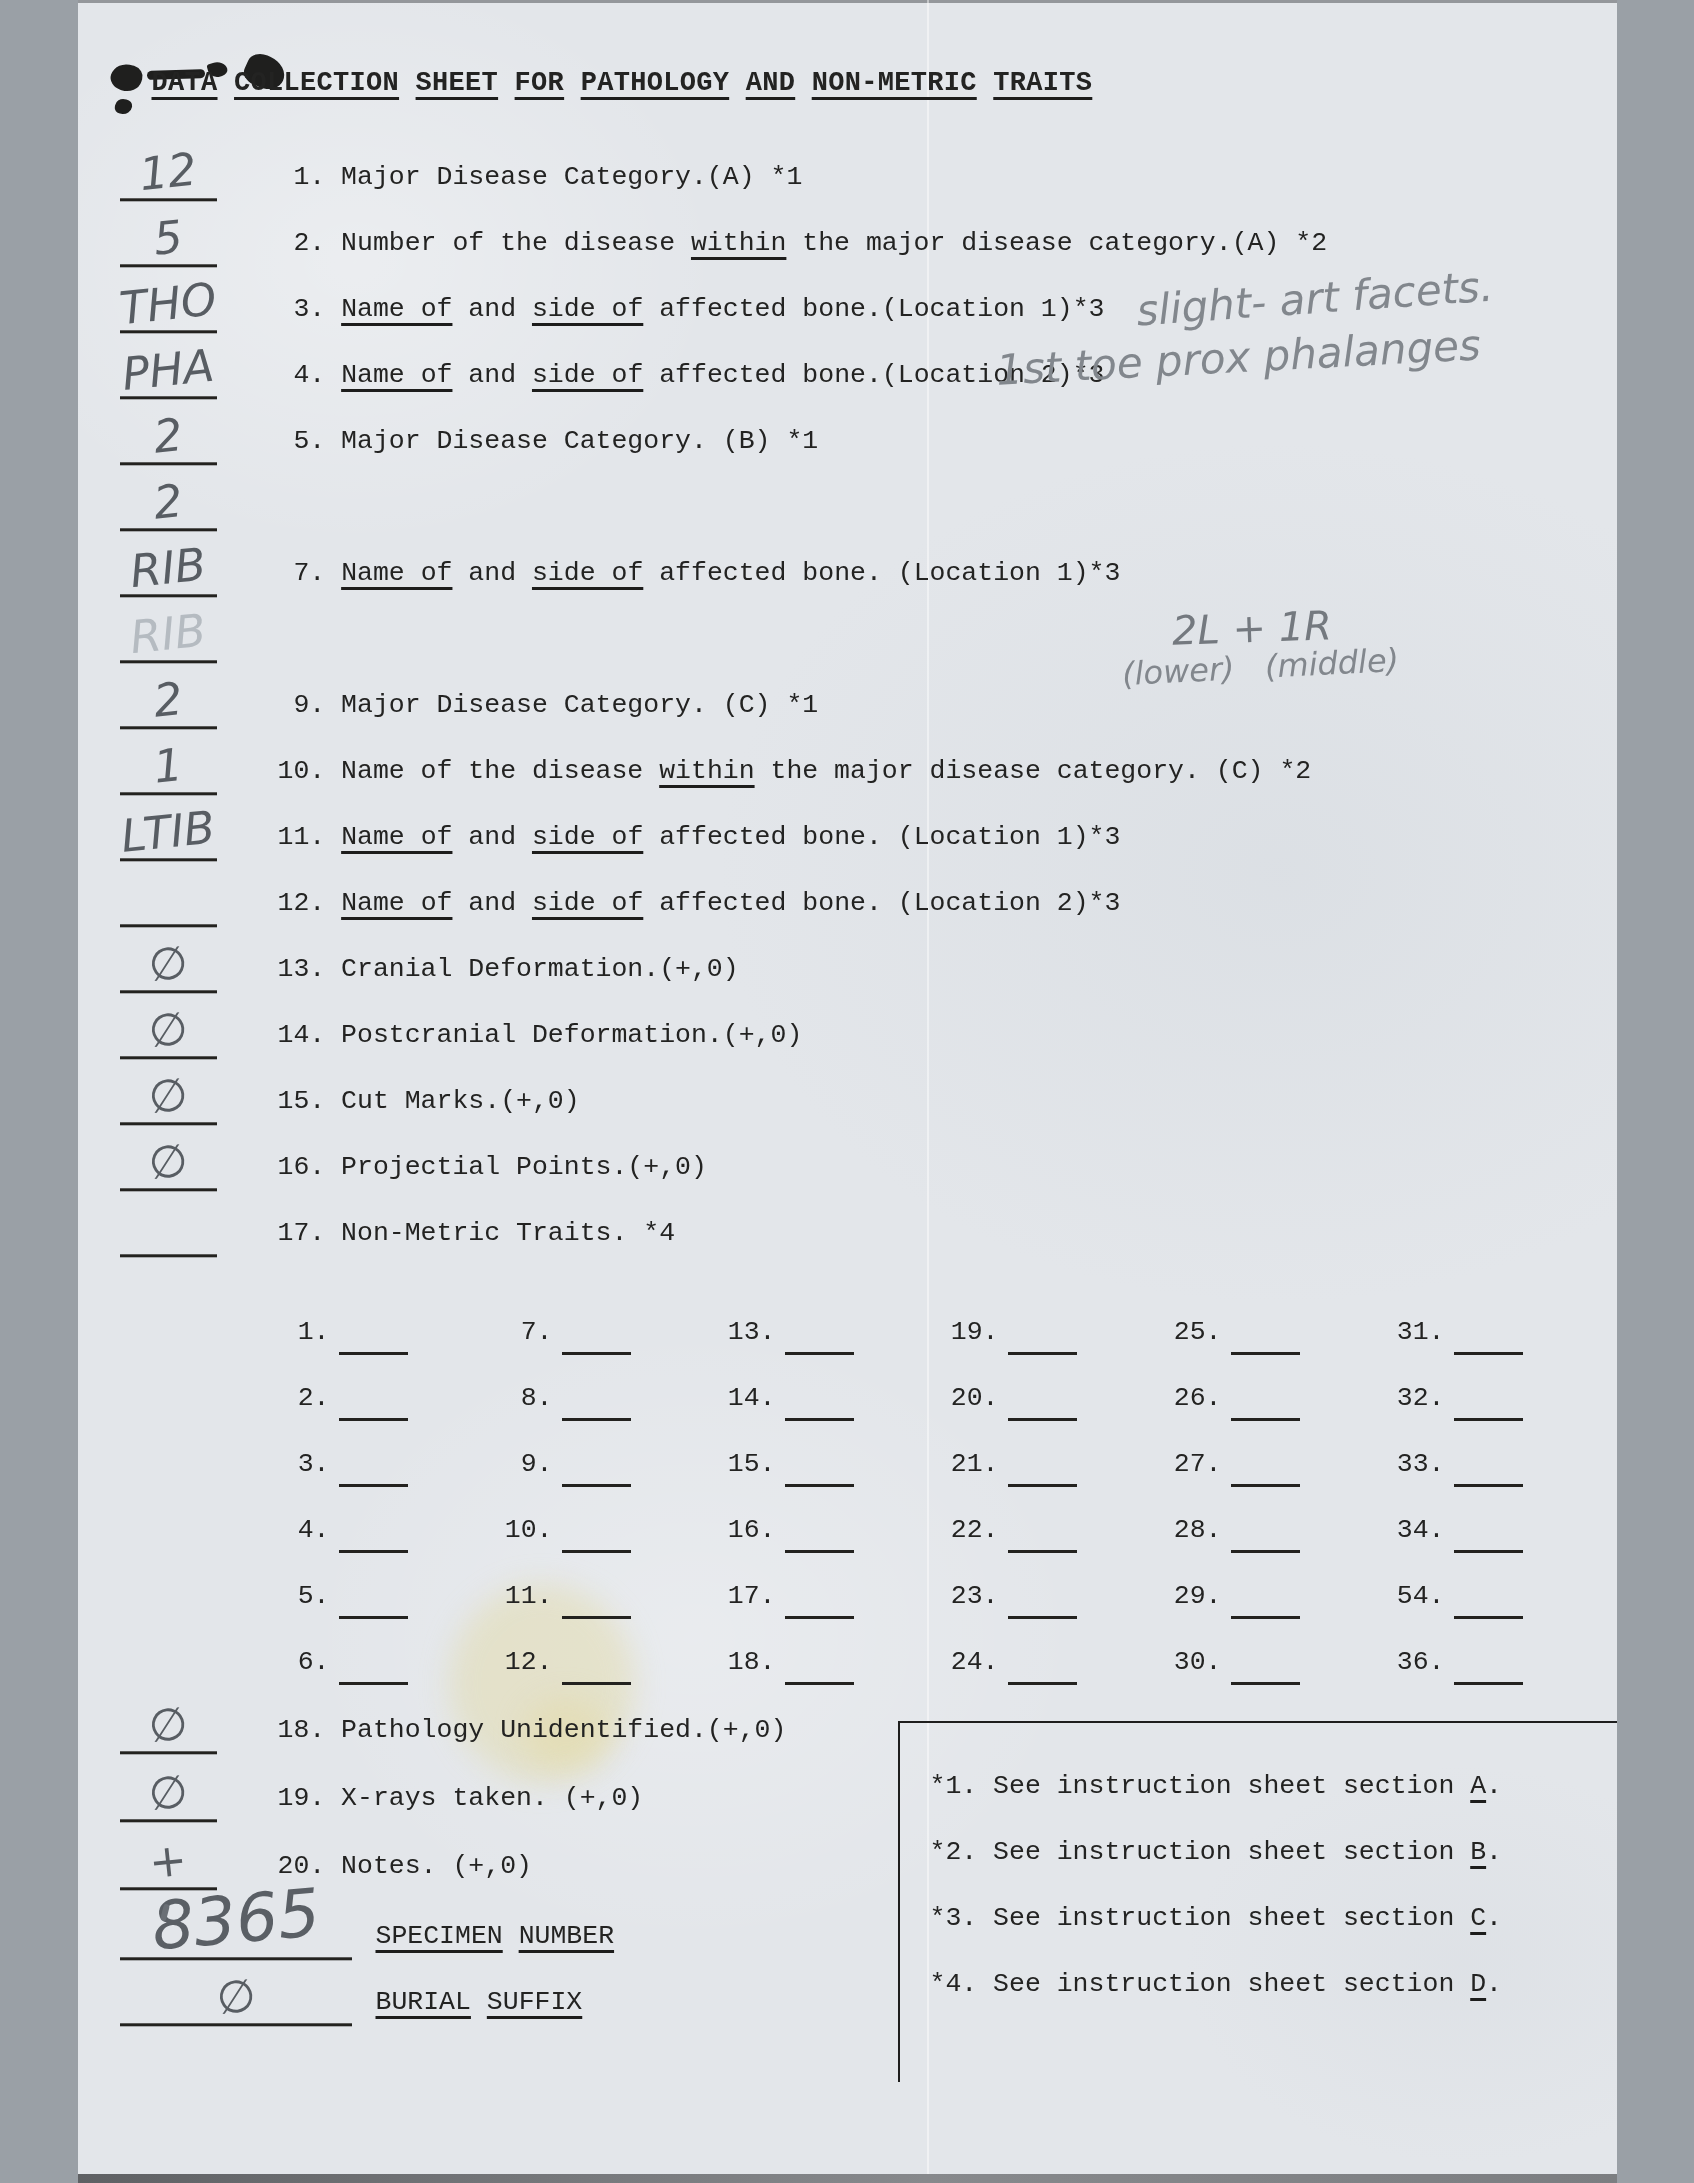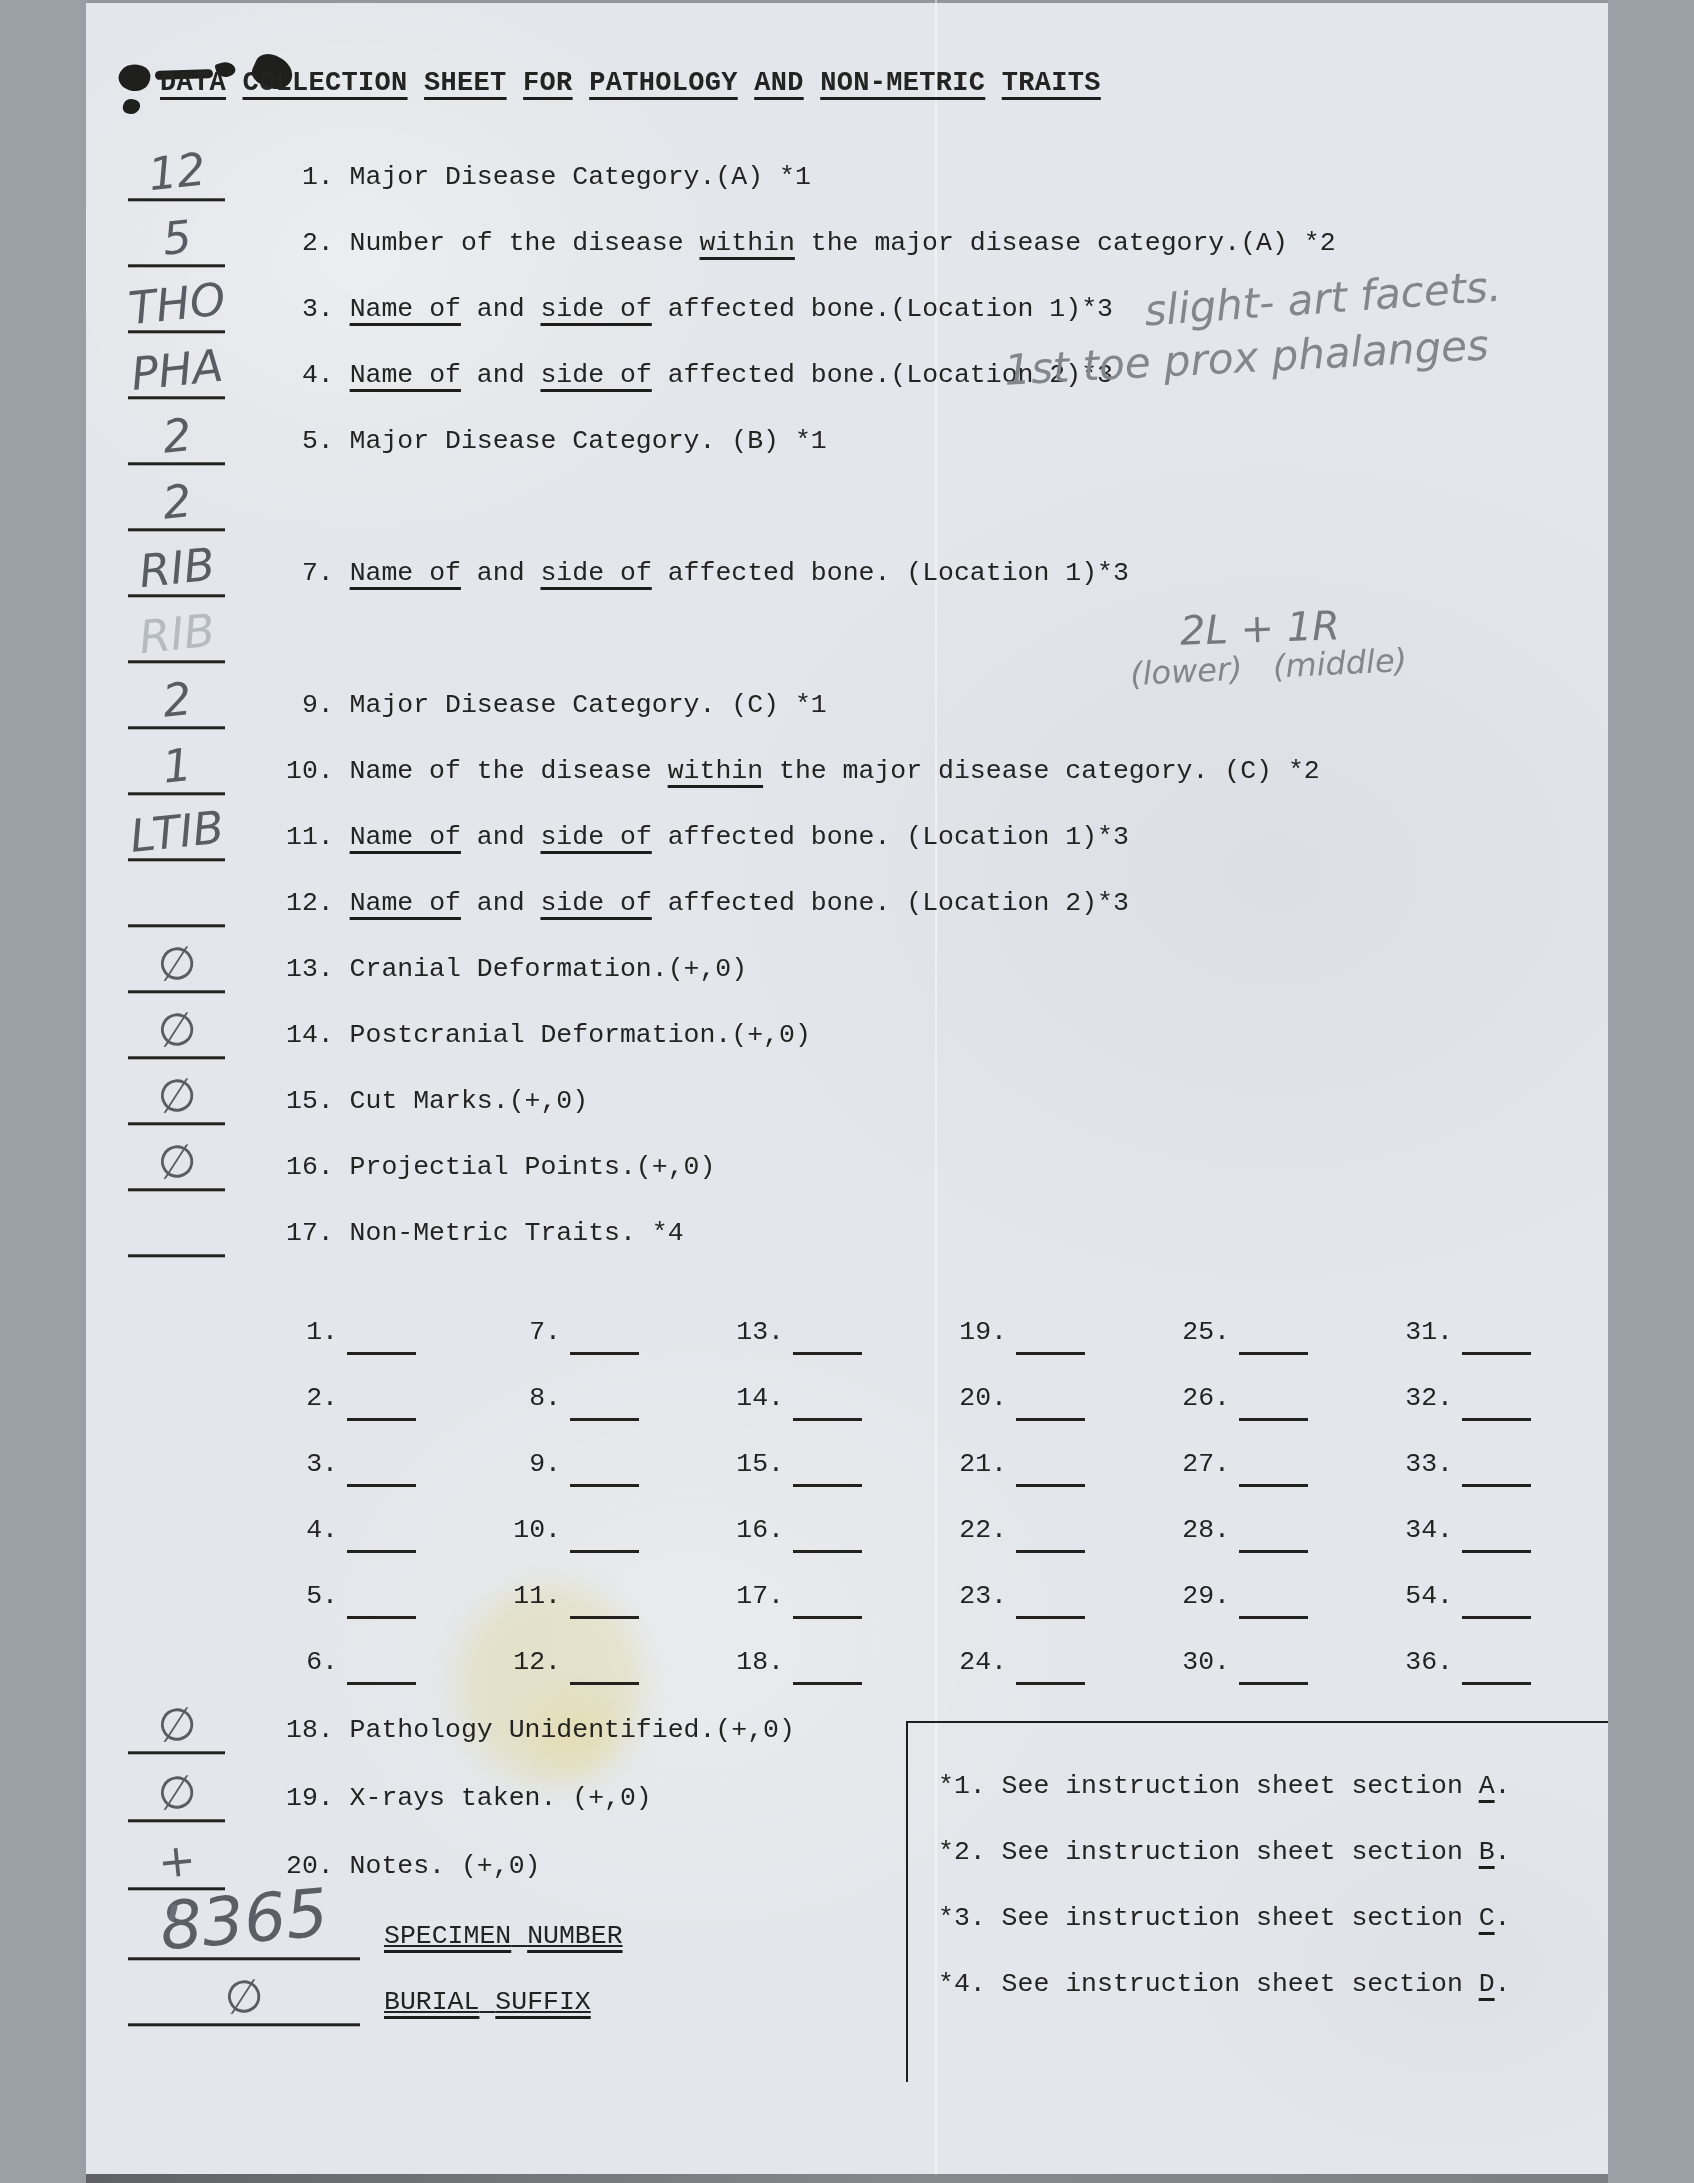--- a/index.html
+++ b/index.html
@@ -7,20 +7,21 @@
   .page{
     position:relative;width:1522px;height:2183px;margin:0 auto;overflow:hidden;
     background:
       radial-gradient(ellipse 597px 464px at 18% 12%, rgba(255,255,255,0.30), transparent 62%),
       radial-gradient(ellipse 862px 663px at 78% 40%, rgba(206,212,218,0.35), transparent 65%),
       radial-gradient(ellipse 663px 530px at 40% 75%, rgba(255,255,255,0.22), transparent 60%),
       radial-gradient(ellipse 464px 331px at 90% 90%, rgba(210,215,221,0.30), transparent 60%),
       #e3e6ea;
     font-family:"Liberation Mono","DejaVu Sans Mono",monospace;
     color:#232322;
+    padding-left:17px;
   }
   .edge-top{position:absolute;top:0;left:0;right:0;height:3.3px;background:#94979b;}
   .edge-bottom{position:absolute;bottom:0;left:0;right:0;height:9.3px;background:linear-gradient(90deg,#5f6164,#87898c 55%,#7c7e81);}
   .fold{position:absolute;left:849px;top:0;width:2px;height:100%;background:rgba(255,255,255,0.45);}
   .stain{position:absolute;border-radius:50%;filter:blur(14.6px);}
   .stain.s1{left:371px;top:1584px;width:186px;height:199px;background:rgba(224,212,140,0.35);}
   .stain.s2{left:445px;top:1697px;width:86px;height:73px;background:rgba(228,216,150,0.33);}
   .blot{position:absolute;background:#1f1f1e;}
   .blot.b1{left:33px;top:64px;width:30.5px;height:26.5px;border-radius:60% 40% 55% 45%;transform:rotate(18deg);}
   .blot.b2{left:69px;top:70px;width:58px;height:8.6px;border-radius:5.3px;transform:rotate(-2deg);}
@@ -38,21 +39,21 @@
   .blank{position:relative;flex:none;width:97px;height:6.6px;border-bottom:3.3px solid #23221f;transform:translateY(9.3px);}
   .blank.wide{width:232px;}
   .hand{
     position:absolute;left:50%;bottom:4px;transform:translateX(-50%) rotate(-6deg);
     font-family:"DejaVu Sans",sans-serif;font-style:italic;font-size:45px;line-height:1;
     color:#585d63;white-space:nowrap;
   }
   .hand.faint{color:#b5bbc1;}
   .hand.big{font-size:66px;transform:translateX(-50%) rotate(-5deg);color:#5a5f65;}
   .tlabel{white-space:pre;font-size:26.5px;line-height:30.5px;margin-left:61px;}
-  .tlabel.caps{margin-left:24px;text-decoration:underline;}
+  .tlabel.caps{margin-left:24px;}
 
   .grid{margin-left:160px;margin-top:33px;}
   .grow{display:flex;align-items:flex-end;height:66px;}
   .gcell{flex:none;width:223px;display:flex;align-items:flex-end;}
   .gnum{width:50px;text-align:right;font-size:26.5px;line-height:30.5px;white-space:pre;}
   .gblank{width:69px;height:5.3px;margin-left:9.3px;border-bottom:3.3px solid #23221f;transform:translateY(8px);}
 
   .fbox{
     position:absolute;left:820px;top:1721px;width:856px;height:361px;
     border-top:2.7px solid #1e1e1d;border-left:2px solid #1e1e1d;

